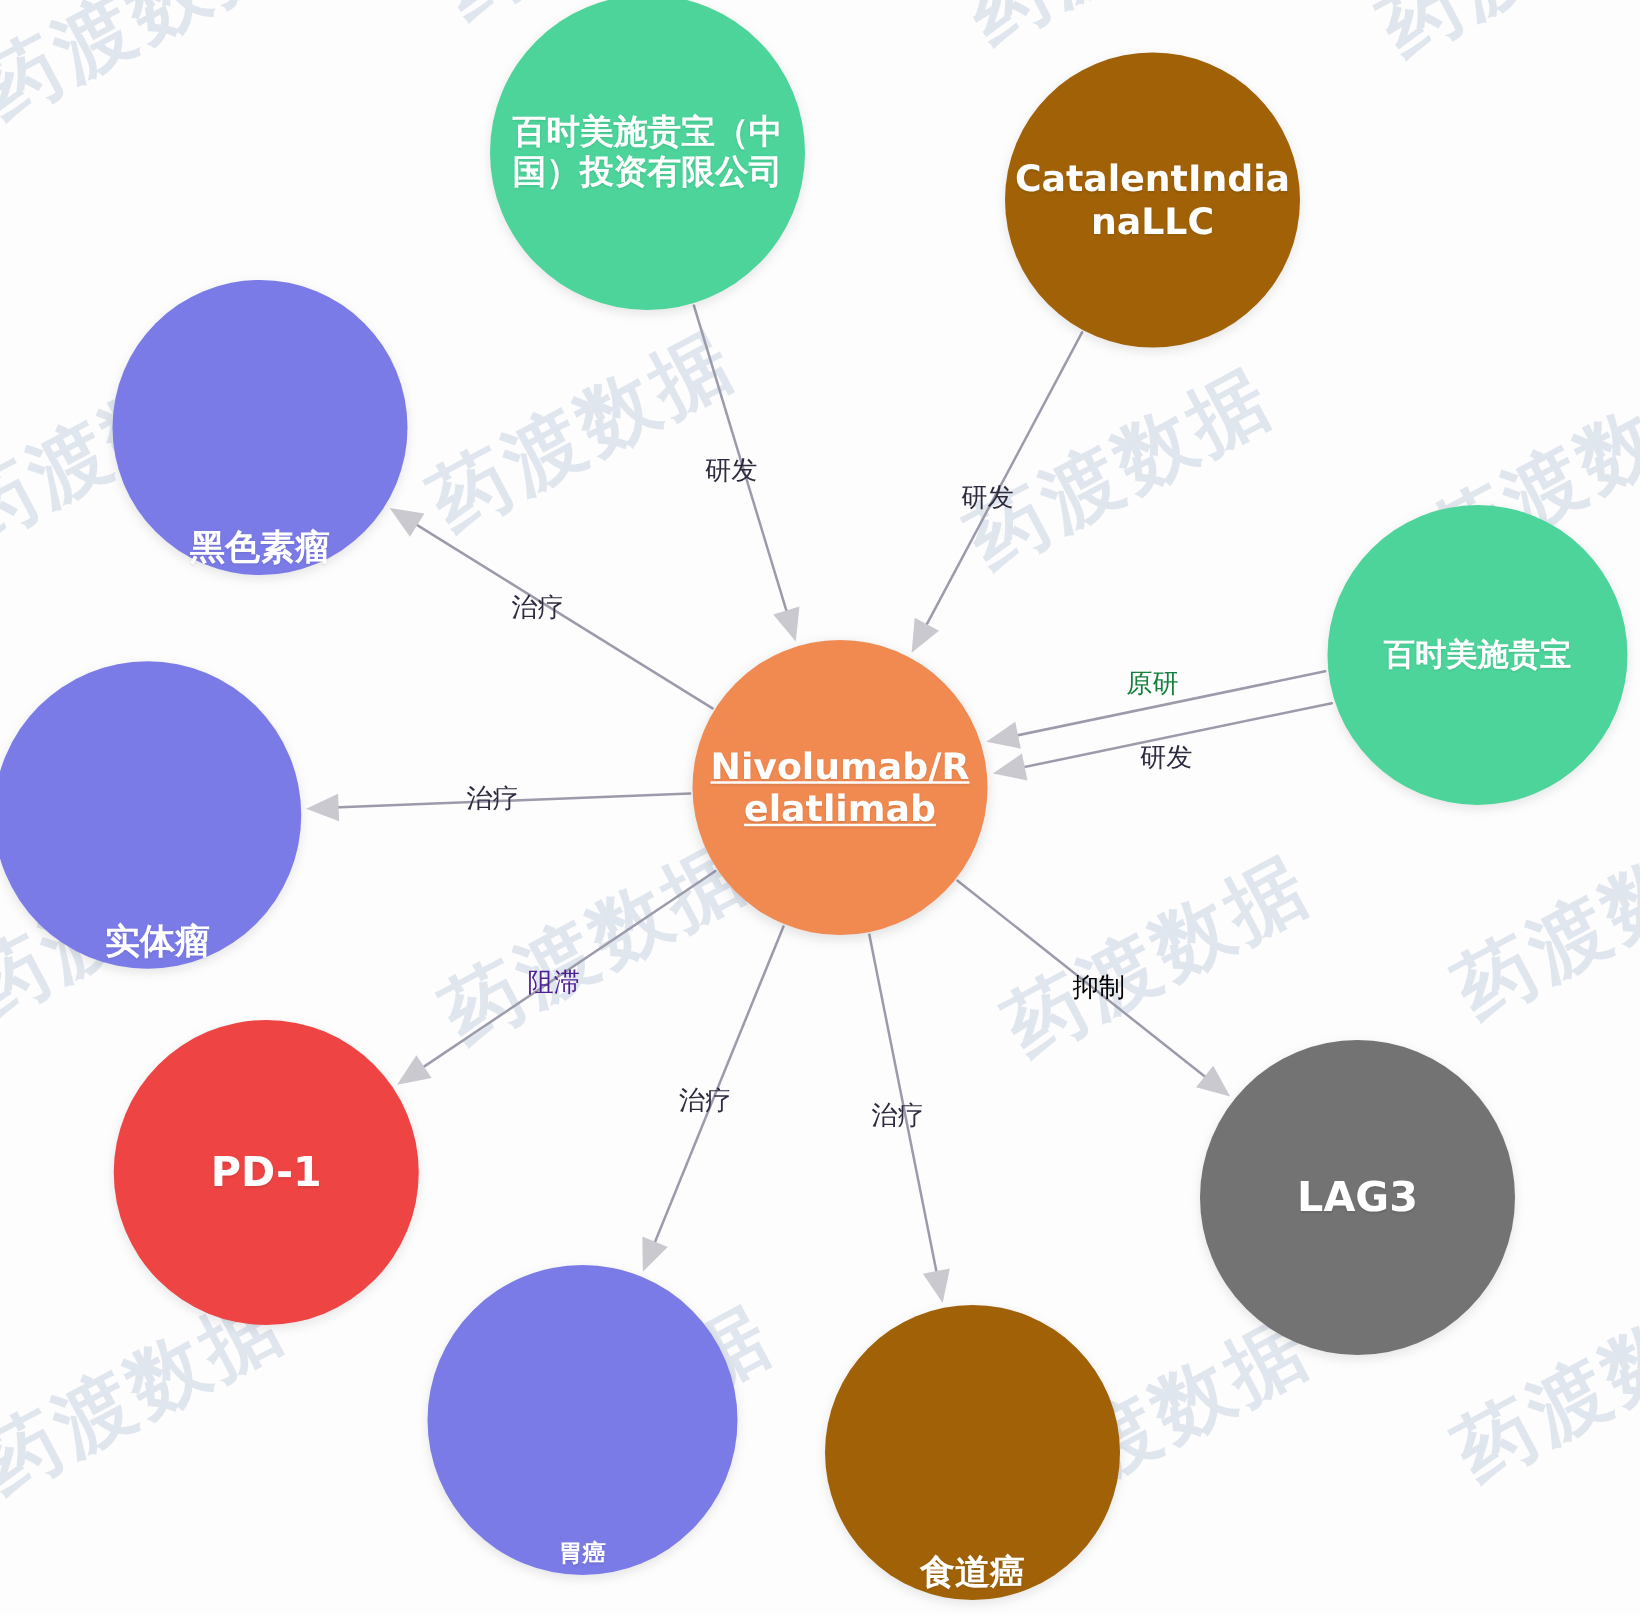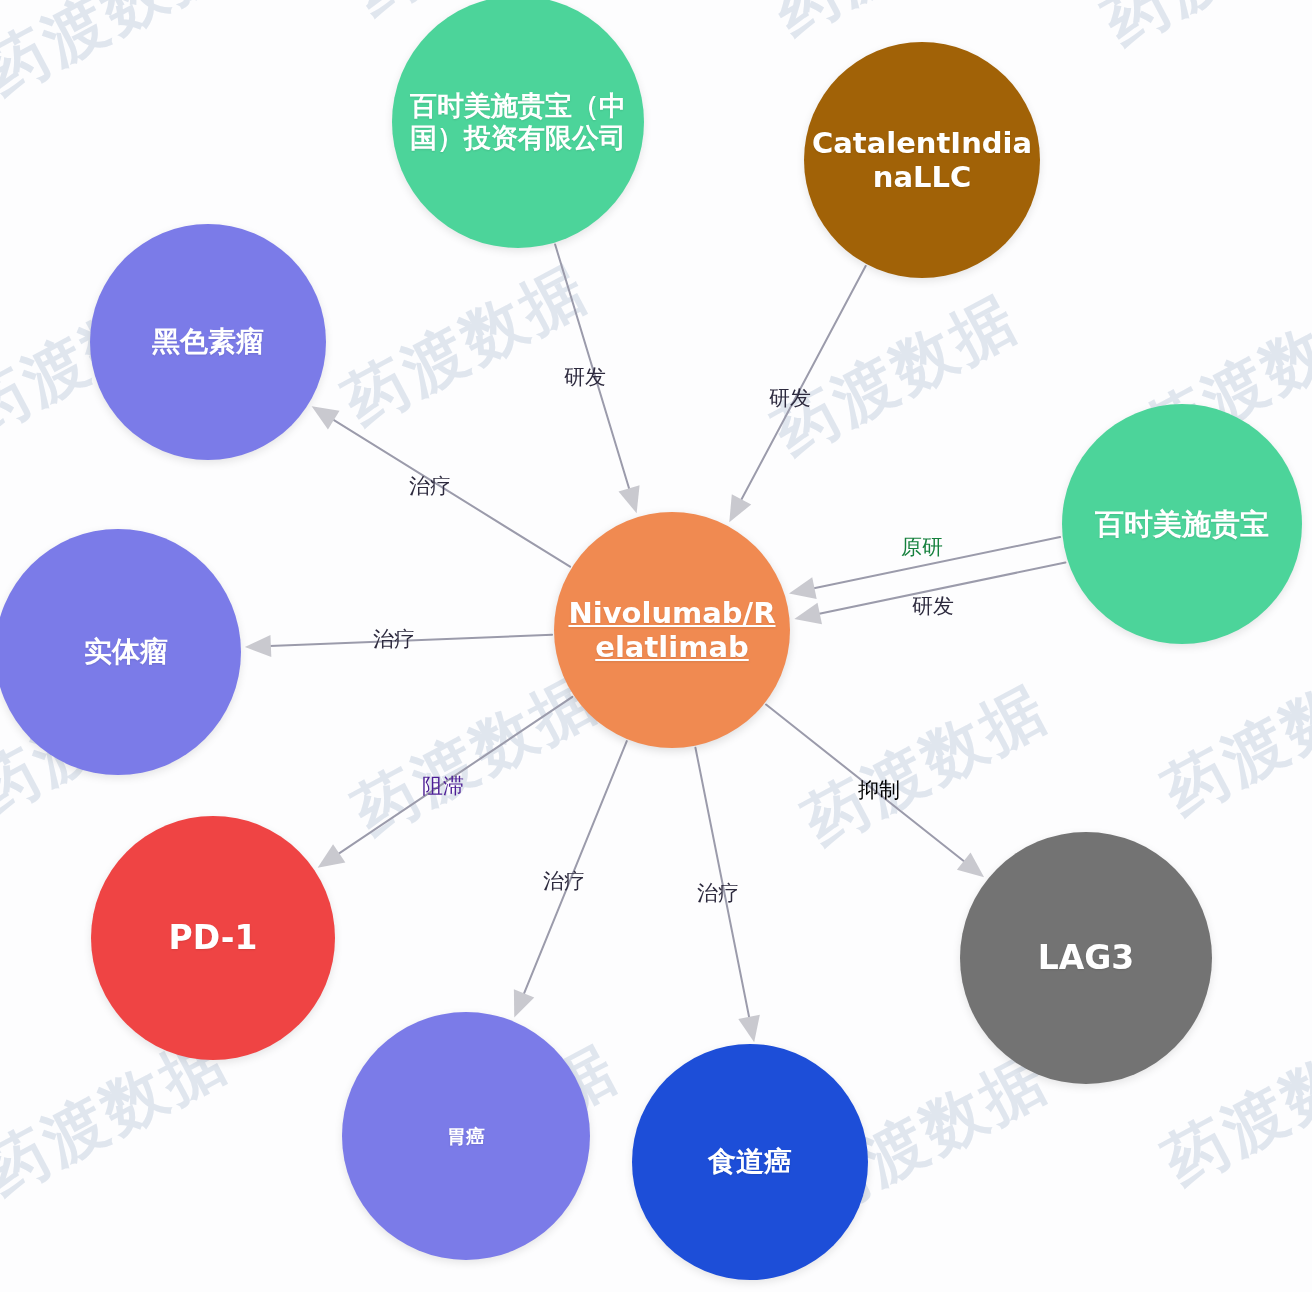--- a/index.html
+++ b/index.html
@@ -72,21 +72,21 @@
     font-family: "DejaVu Sans", sans-serif;
   }
   .node .label {
     width: 100%;
     font-weight: 700;
     line-height: 1.18;
     word-break: break-all;
   }
   .node.center { box-shadow: 0 3px 10px rgba(0,0,0,.13); }
   .node.green  { box-shadow: 0 3px 9px rgba(0,0,0,.10); }
-  .node.purple { box-shadow: 0 3px 9px rgba(0,0,0,.10); }
+  .node.purple { box-shadow: 0 3px 9px rgba(0,0,0,.10); align-items: flex-end; }
   .node.blue   { box-shadow: 0 3px 9px rgba(0,0,0,.10); }
 </style>
 </head>
 <body>
 
 <div id="stage" style="background: rgb(253, 253, 254);">
 
   <div id="watermarks">
       <div class="wm" style="left: -30px; top: 40px; color: rgb(223, 229, 238);">药渡数据</div>
       <div class="wm" style="left: 340px; top: -40px; color: rgb(223, 229, 238);">药渡数据</div>
@@ -146,35 +146,35 @@
       <div class="node center" style="left: 554px; top: 512px; width: 236px; height: 236px; background: rgb(240, 138, 81);">
         <span class="label" style="font-size: 29px; text-decoration: underline;">Nivolumab/Relatlimab</span>
       </div>
       <div class="node green" style="left: 392px; top: -4px; width: 252px; height: 252px; background: rgb(76, 212, 154);">
         <span class="label" style="font-size: 27px;">百时美施贵宝（中国）投资有限公司</span>
       </div>
       <div class="node green" style="left: 804px; top: 42px; width: 236px; height: 236px; background: #a16207;">
         <span class="label" style="font-size: 29px;">CatalentIndianaLLC</span>
       </div>
       <div class="node green" style="left: 1062px; top: 404px; width: 240px; height: 240px; background: rgb(76, 212, 154);">
-        <span class="label" style="font-size: 29px;">百时美施贵宝</span>
+        <span class="label" style="font-size: 25px;">百时美施贵宝</span>
       </div>
       <div class="node purple" style="left: 90px; top: 224px; width: 236px; height: 236px; background: rgb(123, 123, 232);">
         <span class="label" style="font-size: 28px;">黑色素瘤</span>
       </div>
       <div class="node purple" style="left: -5px; top: 529px; width: 246px; height: 246px; background: rgb(123, 123, 232);">
         <span class="label" style="font-size: 28px; margin-left: 16px;">实体瘤</span>
       </div>
       <div class="node blue" style="left: 91px; top: 816px; width: 244px; height: 244px; background: #ef4444;">
         <span class="label" style="font-size: 33px;">PD-1</span>
       </div>
       <div class="node purple" style="left: 342px; top: 1012px; width: 248px; height: 248px; background: rgb(123, 123, 232);">
         <span class="label" style="font-size: 19px;">胃癌</span>
       </div>
-      <div class="node purple" style="left: 632px; top: 1044px; width: 236px; height: 236px; background: #1d4ed8;">
+      <div class="node purple" style="left: 660px; top: 1044px; width: 236px; height: 236px; background: #a16207;">
         <span class="label" style="font-size: 28px;">食道癌</span>
       </div>
       <div class="node blue" style="left: 960px; top: 832px; width: 252px; height: 252px; background: #737373;">
         <span class="label" style="font-size: 33px;">LAG3</span>
       </div>
     </div>
 
 </div>
 
 </body></html>

